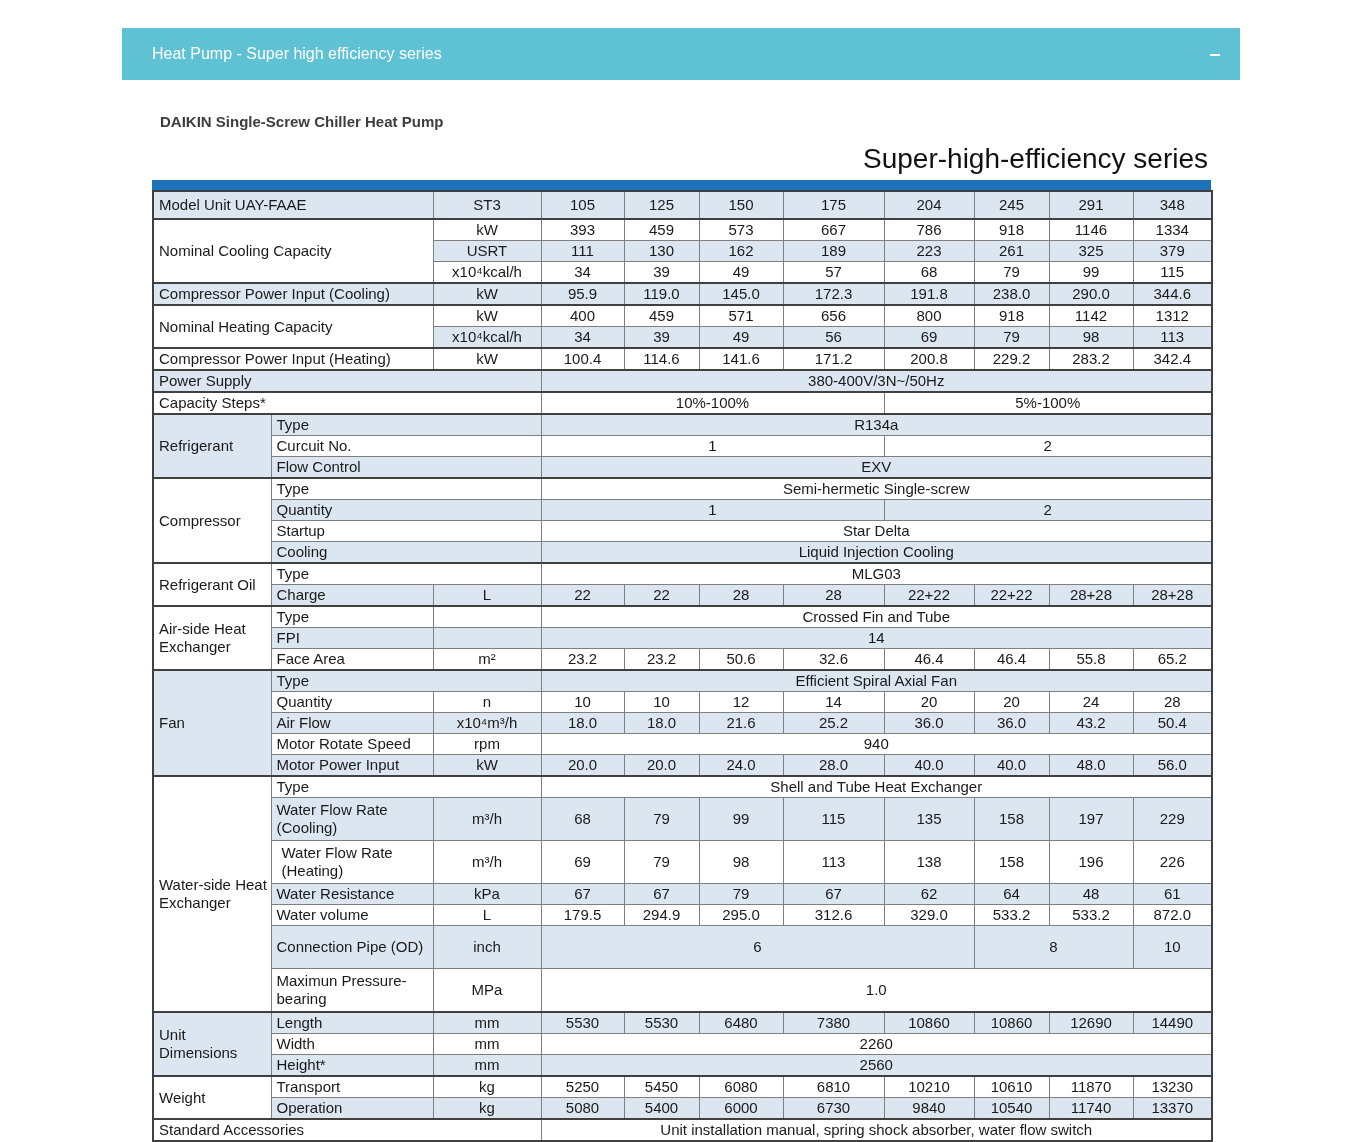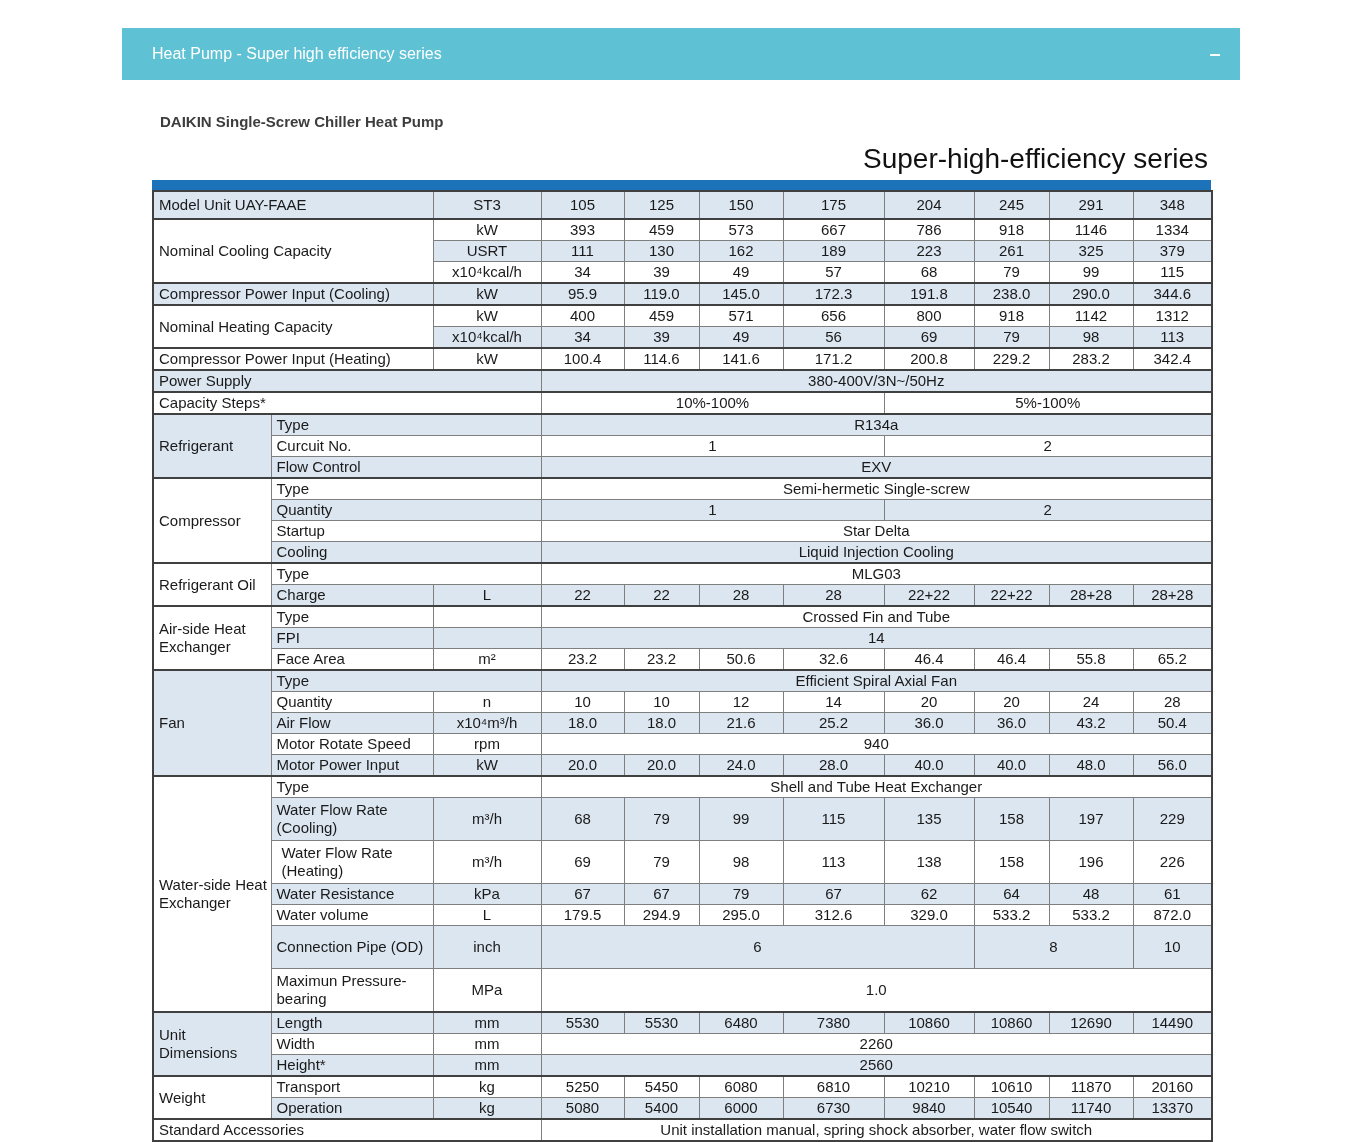--- a/index.html
+++ b/index.html
@@ -384,21 +384,21 @@
           <td rowspan="2" class="al">Weight</td>
           <td class="al">Transport</td>
           <td>kg</td>
           <td>5250</td>
           <td>5450</td>
           <td>6080</td>
           <td>6810</td>
           <td>10210</td>
           <td>10610</td>
           <td>11870</td>
-          <td>20160</td>
+          <td>13230</td>
         </tr>
         <tr class="shade">
           <td class="al">Operation</td>
           <td>kg</td>
           <td>5080</td>
           <td>5400</td>
           <td>6000</td>
           <td>6730</td>
           <td>9840</td>
           <td>10540</td>

